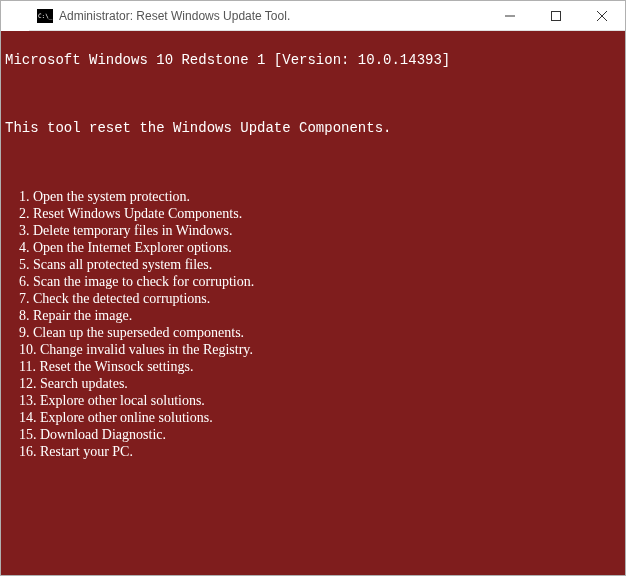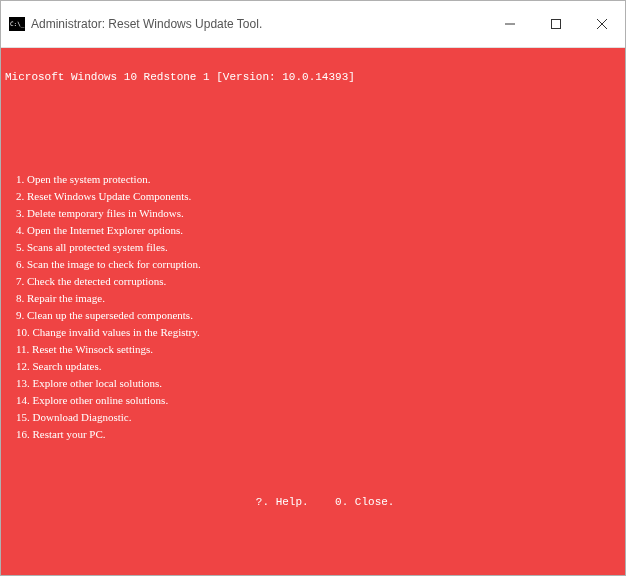--- a/index.html
+++ b/index.html
@@ -16,25 +16,26 @@
     }
     .window {
       width: 626px;
       height: 576px;
       border: 1px solid #b0b0b0;
       background: #ffffff;
       display: flex;
       flex-direction: column;
     }
     .titlebar {
-      height: 47px;
+      height: 30px;
       background: #ffffff;
       display: flex;
       align-items: center;
       border-bottom: 1px solid #e0e0e0;
+      margin-left: 28px;
     }
     .app-icon {
       width: 16px;
       height: 14px;
       margin-left: 8px;
       margin-right: 6px;
       background: #000000;
       position: relative;
       display: flex;
       align-items: center;
@@ -69,24 +70,24 @@
     }
     .win-btn svg {
       width: 10px;
       height: 10px;
       stroke: #333333;
       stroke-width: 1;
       fill: none;
     }
     .console {
       flex: 1;
-      background: #ef4444;
+      background: #7f1d1d;
       color: #ffffff;
       font-family: "Consolas", "Courier New", monospace;
-      font-size: 11px;
+      font-size: 14px;
       line-height: 17px;
       padding: 4px 4px;
       white-space: pre;
       overflow: hidden;
     }
     .console .line {
       white-space: pre;
     }
     .menu-item {
       white-space: pre;
@@ -118,20 +119,20 @@
         <svg viewBox="0 0 10 10">
             <line x1="0" y1="0" x2="10" y2="10"></line>
             <line x1="10" y1="0" x2="0" y2="10"></line>
           </svg>
       </div>
     </div>
   </div>
   <div class="console">
 <div class="line">Microsoft Windows 10 Redstone 1 [Version: 10.0.14393]</div>
 <div class="line"> </div>
+<div class="line">This tool reset the Windows Update Components.</div>
 <div class="line"> </div>
 <div id="menu-container"><div class="menu-item">    1. Open the system protection.</div><div class="menu-item">    2. Reset Windows Update Components.</div><div class="menu-item">    3. Delete temporary files in Windows.</div><div class="menu-item">    4. Open the Internet Explorer options.</div><div class="menu-item">    5. Scans all protected system files.</div><div class="menu-item">    6. Scan the image to check for corruption.</div><div class="menu-item">    7. Check the detected corruptions.</div><div class="menu-item">    8. Repair the image.</div><div class="menu-item">    9. Clean up the superseded components.</div><div class="menu-item">    10. Change invalid values in the Registry.</div><div class="menu-item">    11. Reset the Winsock settings.</div><div class="menu-item">    12. Search updates.</div><div class="menu-item">    13. Explore other local solutions.</div><div class="menu-item">    14. Explore other online solutions.</div><div class="menu-item">    15. Download Diagnostic.</div><div class="menu-item">    16. Restart your PC.</div></div>
 <div class="line"> </div>
-<div class="footer-line" id="footer-line">                                      ?. Help.    0. Close.</div>
 
 
   </div>
 </div>
 
 </body></html>

